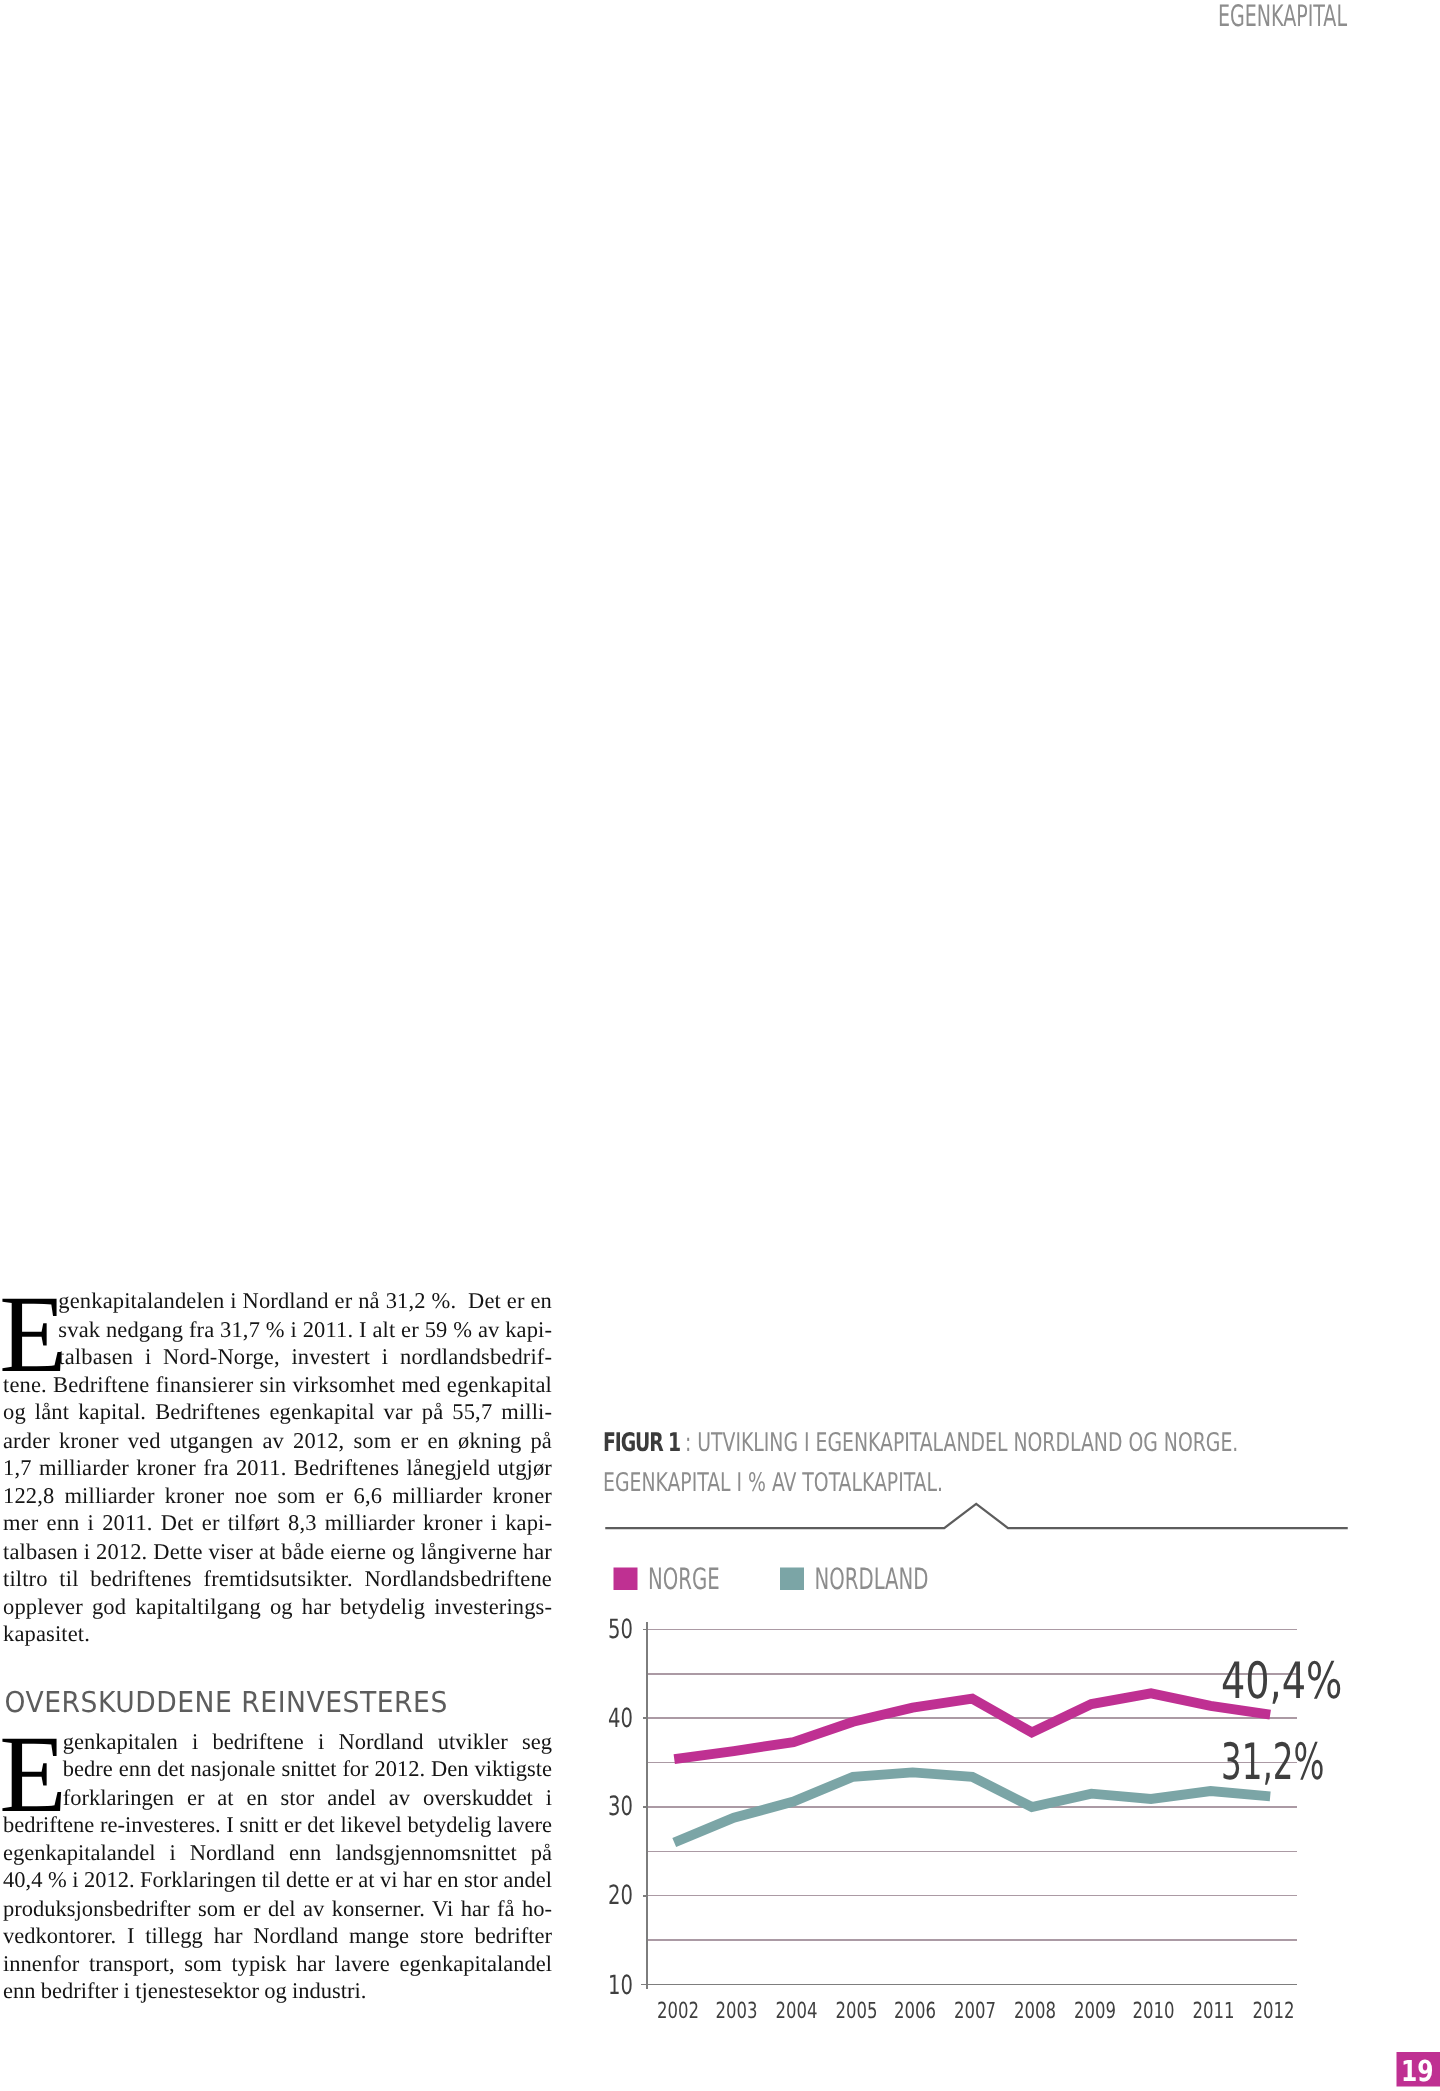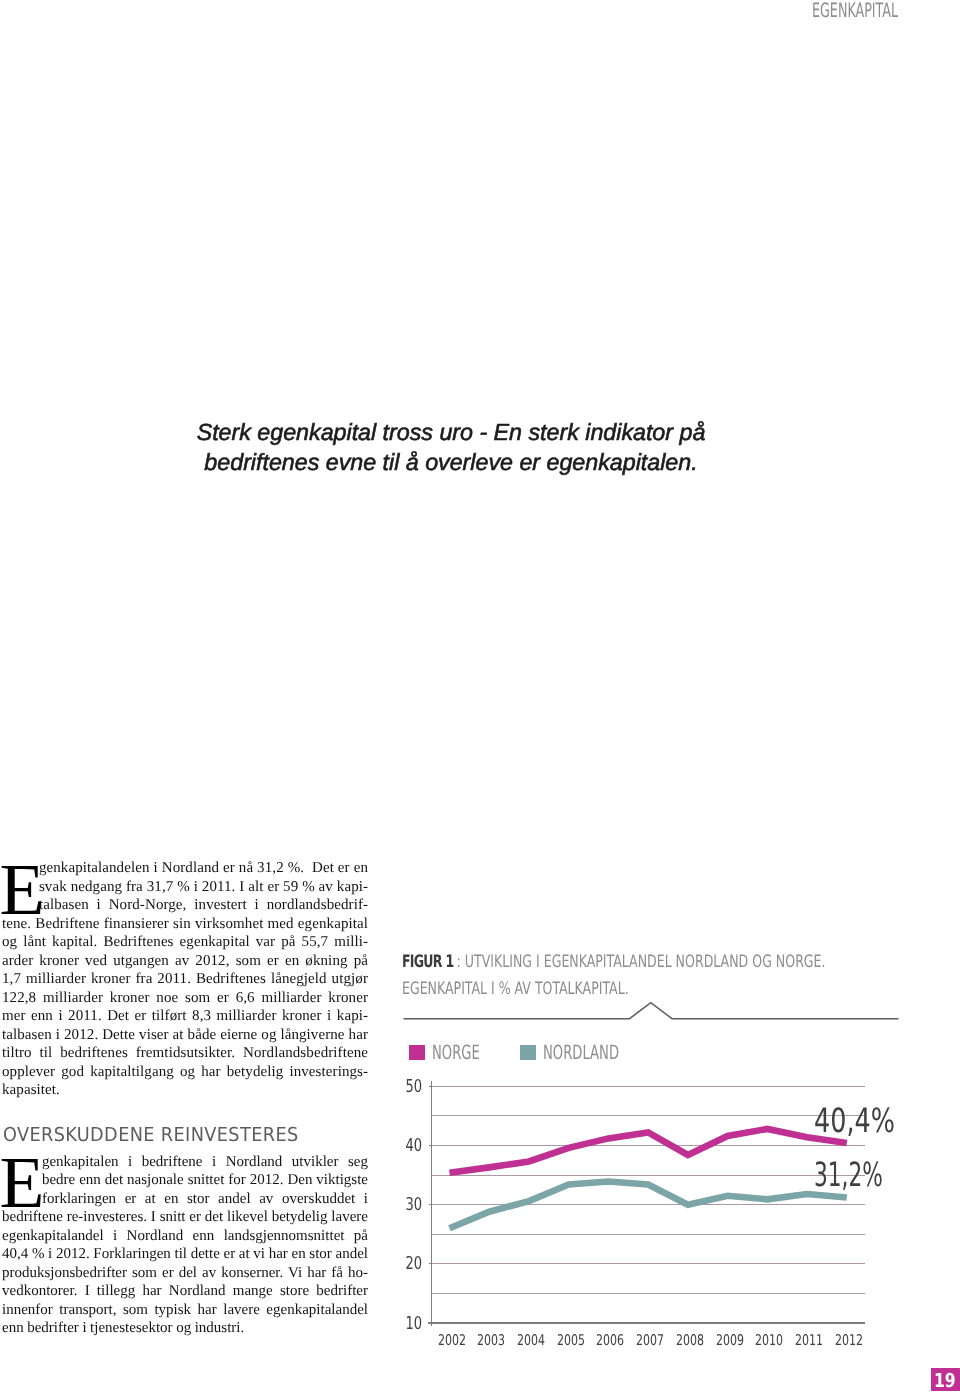--- a/index.html
+++ b/index.html
@@ -109,24 +109,20 @@
     transform:scaleX(0.90); transform-origin:left top; display:inline-block;
   }
 </style>
 </head>
 <body>
 
 <div class="page">
 
   <div class="running-head">EGENKAPITAL</div>
 
-  <div class="title">
-    <span>Sterk egenkapital tross uro - En sterk indikator på</span><br>
-    <span>bedriftenes evne til å overleve er egenkapitalen.</span>
-  </div>
 
   <div class="col-left">
     <p class="bodytext" id="para1"><span class="dropcap">E</span><span>genkapitalandelen i Nordland er nå 31,2 %.&nbsp; Det er en svak nedgang fra 31,7 % i 2011. I alt er 59 % av kapi­talbasen i Nord-Norge, investert i nordlandsbedrif­tene. Bedriftene finansierer sin virksomhet med egenkapital og lånt kapital. Bedriftenes egenkapital var på 55,7 milli­arder kroner ved utgangen av 2012, som er en økning på 1,7 milliarder kroner fra 2011. Bedriftenes lånegjeld utgjør 122,8 milliarder kroner noe som er 6,6 milliarder kroner mer enn i 2011. Det er tilført 8,3 milliarder kroner i kapi­talbasen i 2012. Dette viser at både eierne og långiverne har tiltro til bedriftenes fremtidsutsikter. Nordlandsbedriftene opplever god kapitaltilgang og har betydelig investerings­kapasitet.</span></p>
     <p class="bodytext" id="para2" style="margin-top:53px"><span class="dropcap">E</span><span>genkapitalen i bedriftene i Nordland utvikler seg bedre enn det nasjonale snittet for 2012. Den viktig­ste forklaringen er at en stor andel av overskuddet i bedriftene re-investeres. I snitt er det likevel betydelig lave­re egenkapitalandel i Nordland enn landsgjennomsnittet på 40,4 % i 2012. Forklaringen til dette er at vi har en stor andel produksjonsbedrifter som er del av konserner. Vi har få ho­vedkontorer. I tillegg har Nordland mange store bedrifter innenfor transport, som typisk har lavere egenkapitalandel enn bedrifter i tjenestesektor og industri.</span></p>
   </div>
   <h2 class="subhead">OVERSKUDDENE REINVESTERES</h2>
 
   <div class="fig">
     <div class="fig-cap"><span><b class="lbl">FIGUR 1</b> <span>: UTVIKLING I EGENKAPITALANDEL NORDLAND OG NORGE.</span></span></div>
     <div class="fig-cap"><span>EGENKAPITAL I % AV TOTALKAPITAL.</span></div>

